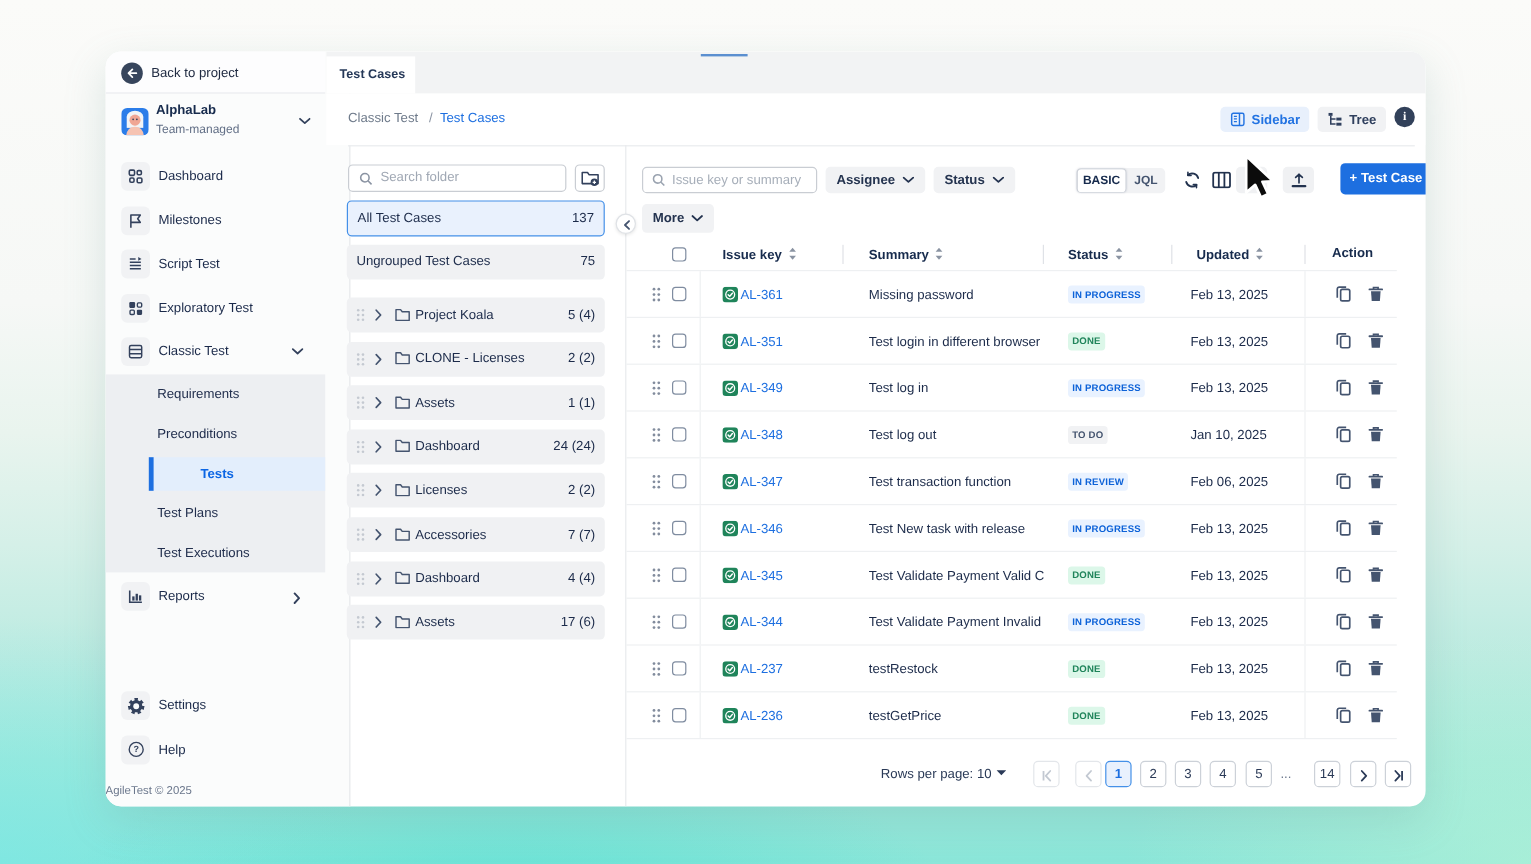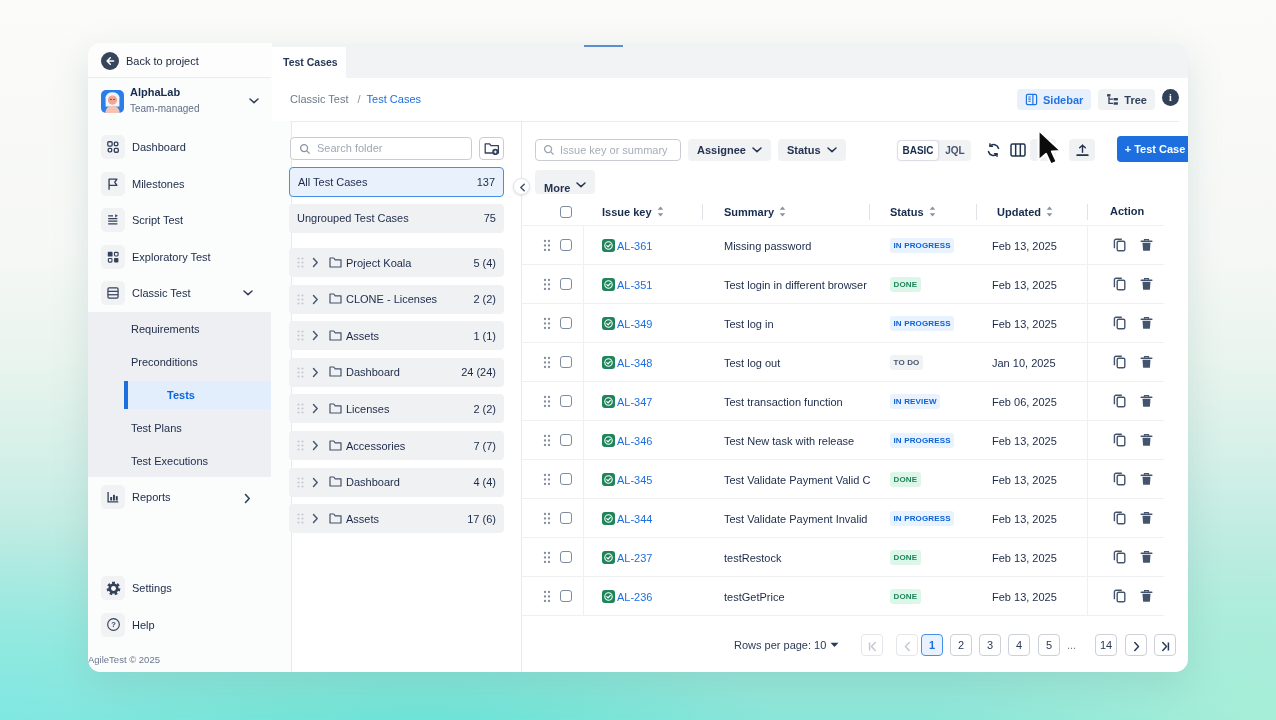--- a/index.html
+++ b/index.html
@@ -82,21 +82,21 @@
 .collapse { position:absolute; left:425px; top:135px; width:17px; height:17px; border-radius:50%;
   background:#fff; border:1px solid #dfe2e6; box-shadow:0 1px 3px rgba(0,0,0,.1); z-index:5; }
 .vdivider { position:absolute; left:433px; top:78px; width:1px; height:551px; background:#e8eaed; }
 
 .rpanel { position:absolute; left:434px; top:78px; right:0; height:551px; }
 .fsearch2 { position:absolute; left:13px; top:18px; width:146px; height:22px; border:1px solid #c9cdd3; border-radius:4px;
   font-size:11px; color:#a6aeb9; line-height:20px; padding-left:24px; background:#fff; white-space:nowrap; }
 .chipbtn { position:absolute; top:18px; height:22px; background:#f1f2f4; border-radius:4px; font-size:11px;
   font-weight:bold; color:#24334f; display:flex; align-items:center; padding:0 9px; gap:6px; white-space:nowrap;}
 .morebtn { position:absolute; left:13px; top:49px; height:21px; background:#f1f2f4; border-radius:4px; font-size:11px;
-  font-weight:bold; color:#24334f; display:flex; padding:12px 9px; gap:6px; }
+  font-weight:bold; color:#24334f; display:flex; align-items:center; padding:12px 9px; gap:6px; }
 .seg { position:absolute; left:375px; top:19px; width:74px; height:21px; background:#f1f2f4; border-radius:4px; }
 .seg .b { position:absolute; left:1px; top:1px; width:40px; height:19px; background:#fff; border-radius:3px;
   box-shadow:0 0 2px rgba(9,30,66,.35); font-size:10px; font-weight:bold; color:#172b4d; text-align:center; line-height:19px; }
 .seg .j { position:absolute; right:0; top:1px; width:32px; height:19px; font-size:10px; font-weight:bold; color:#44546f;
   text-align:center; line-height:19px; }
 .icbtn { position:absolute; top:18px; width:24px; height:22px; display:flex; align-items:center; justify-content:center; border-radius:4px; }
 .tcbtn { position:absolute; left:580px; top:15px; width:76px; height:26px; background:#1d6fe0; border-radius:4px;
   color:#fff; font-size:11px; font-weight:bold; text-align:center; line-height:26px;margin-left:15px; }
 
 .table { position:absolute; left:0; top:78px; width:642px; }

